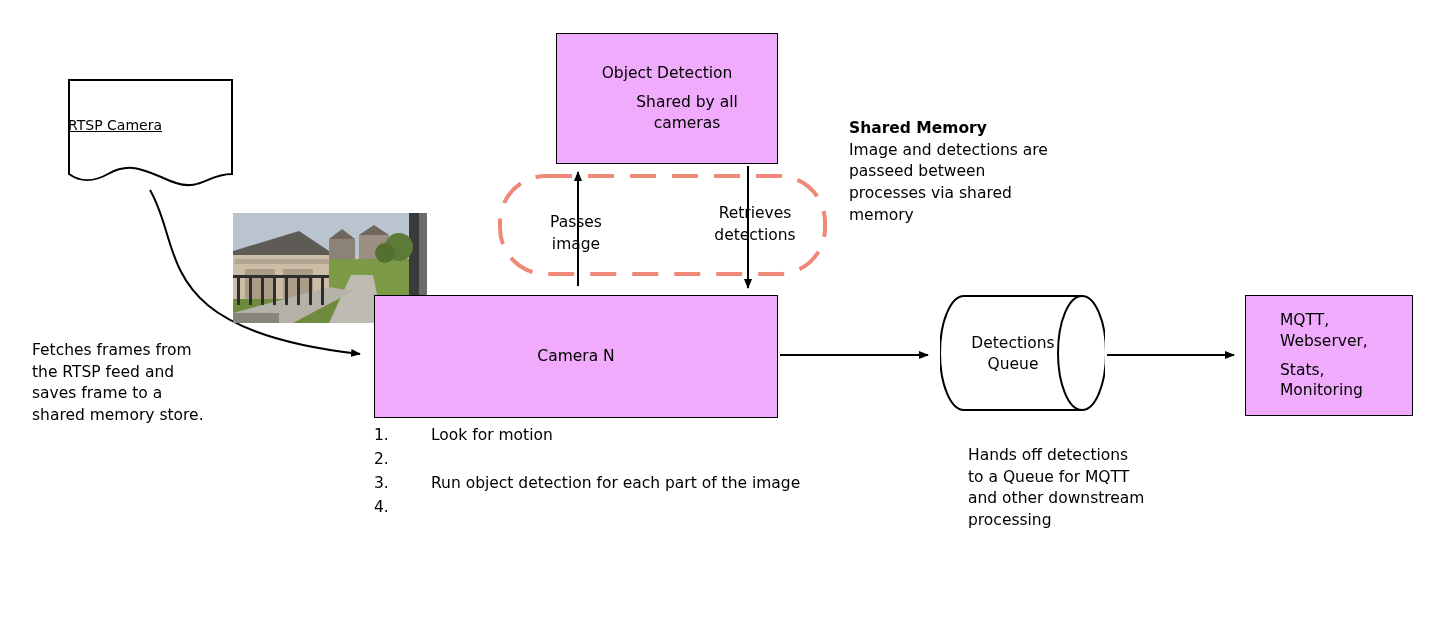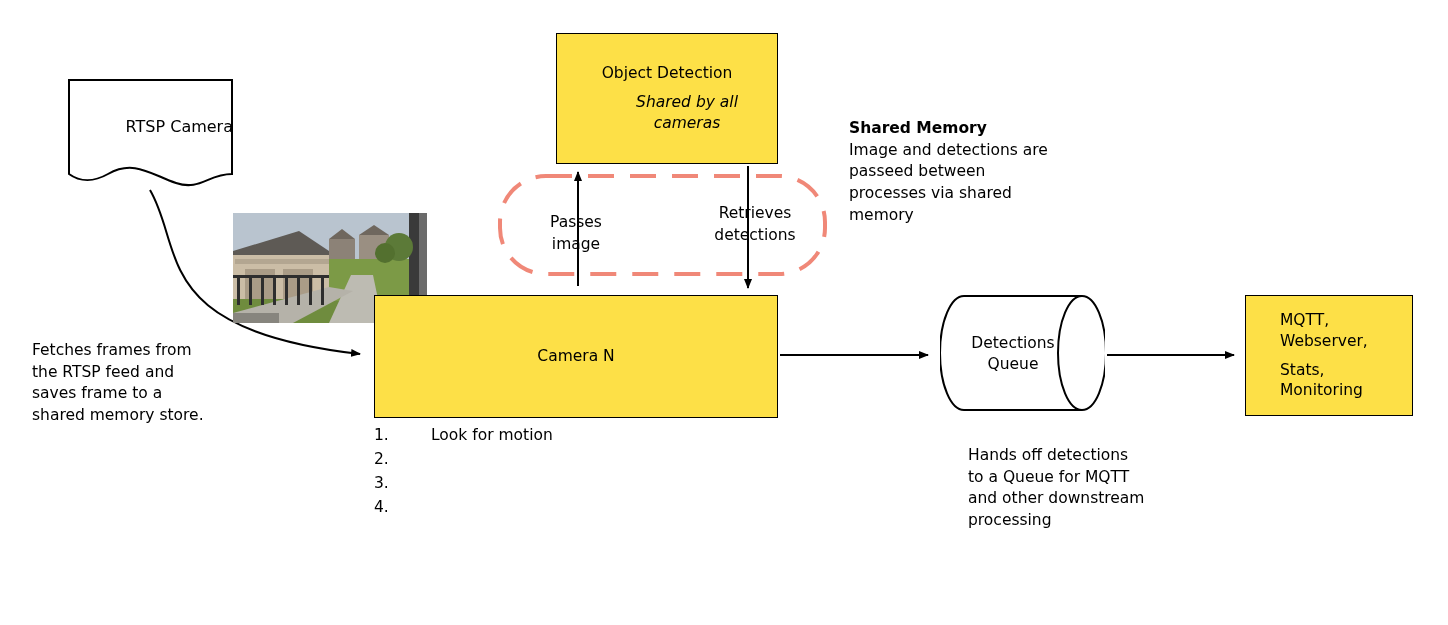--- a/index.html
+++ b/index.html
@@ -26,35 +26,34 @@
     left: 0; top: 0;
     width: 1448px;
     height: 625px;
     pointer-events: none;
   }
   .node {
     position: absolute;
     box-sizing: border-box;
   }
   .box-yellow {
-    background: #fde047;
+    background: #f0abfc;
     border: 1px solid #000000;
     display: flex;
     flex-direction: column;
     align-items: center;
     justify-content: center;
     text-align: center;
     gap: 8px;
   }
   .label {
     font-size: 15.5px;
     line-height: 1.35;
   }
   .label-italic {
-    font-style: italic;
     margin-left: 40px;
   }
   .note {
     position: absolute;
     font-size: 15.5px;
     line-height: 1.4;
   }
   .note b {
     font-weight: bold;
   }
@@ -69,22 +68,23 @@
     position: absolute;
     left: 0; top: 0;
     width: 165px;
     height: 108px;
   }
   #rtsp-camera .doc-label {
     position: absolute;
     left: 0;
     top: 38px;
     width: 165px;
-    text-align: right;
-    font-size: 16px;
+    text-align: left;
+    font-size: 14px;
+    text-decoration: underline;
   }
   
   #object-detection {
     left: 556px;
     top: 33px;
     width: 222px;
     height: 131px;
     padding: 0 8px;
   }
   
@@ -299,20 +299,21 @@
   <div id="camera-steps">
     <div class="step">
       <div class="num">1.</div>
       <div class="txt">Look for motion</div>
     </div>
     <div class="step">
       <div class="num">2.</div>
     </div>
     <div class="step">
       <div class="num">3.</div>
+      <div class="txt">Run object detection for each part of the image</div>
     </div>
     <div class="step">
       <div class="num">4.</div>
     </div>
   </div>
 
   <div class="note" id="note-fetch">Fetches frames from the RTSP feed and saves frame to a shared memory store.</div>
 
   <div class="node" id="detections-queue">
     <svg class="cyl" viewBox="0 0 165 130">

